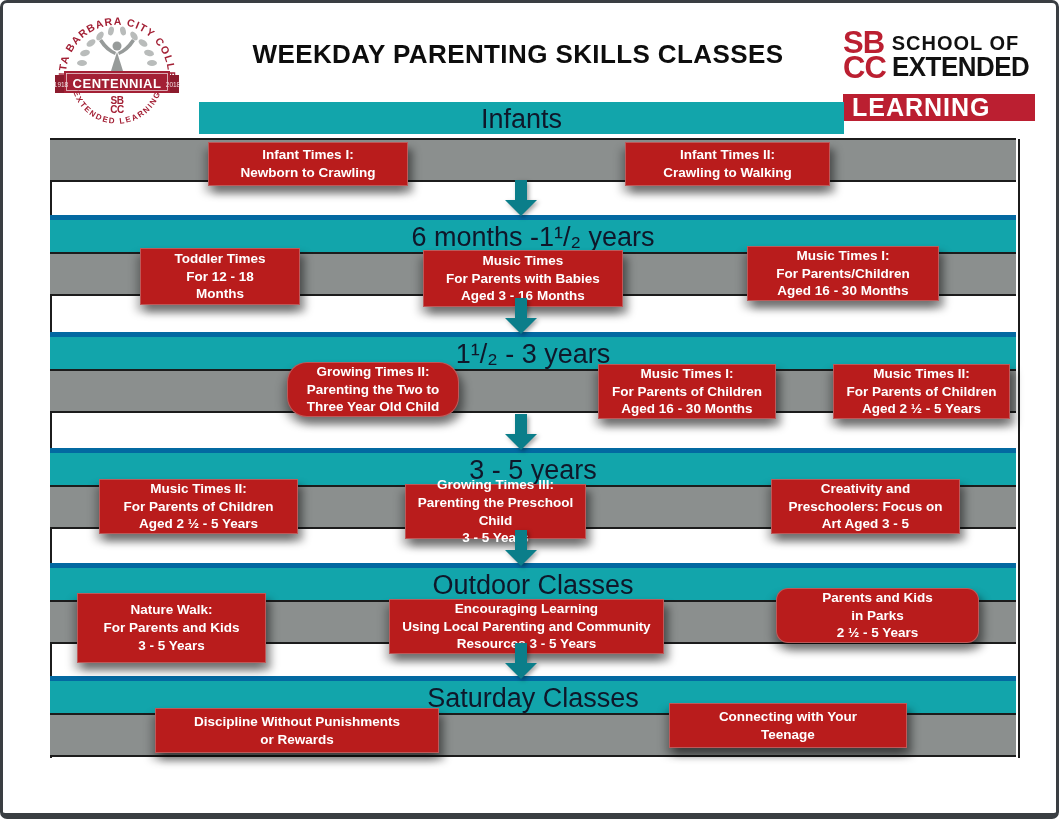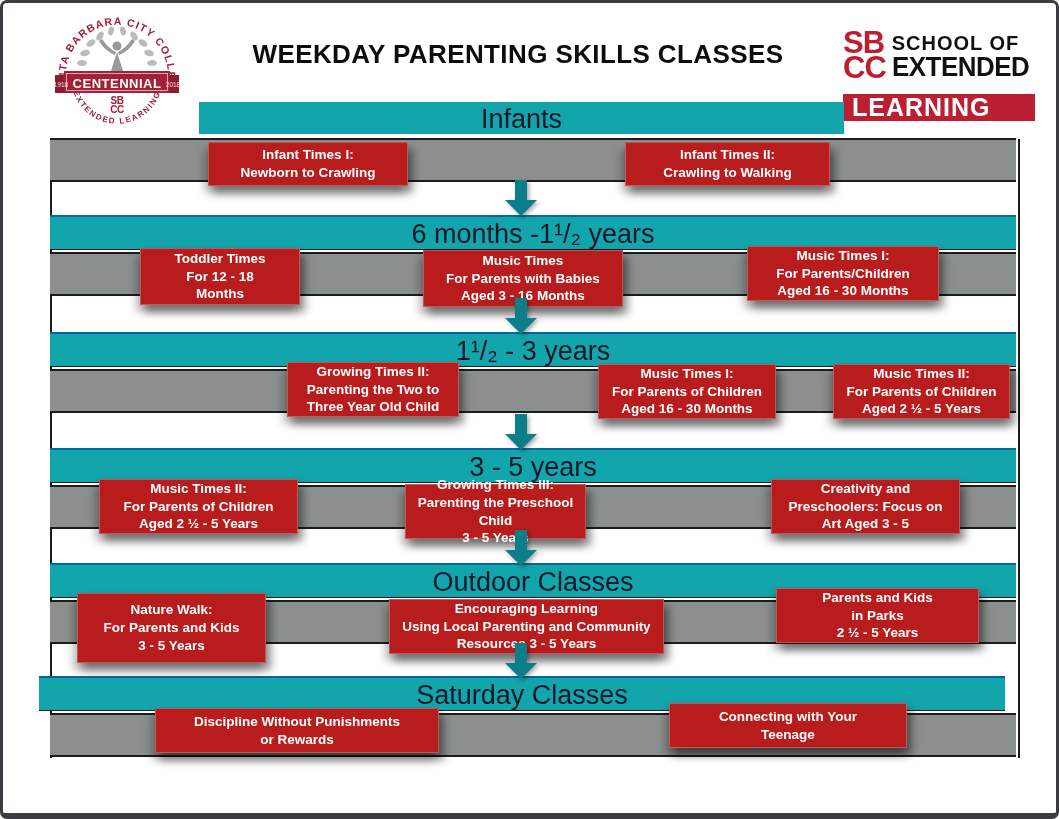--- a/index.html
+++ b/index.html
@@ -22,21 +22,21 @@
   .lr-line2{font-size:27px;color:#111;font-weight:bold;letter-spacing:-.5px;line-height:1.05;transform:scaleX(.96);transform-origin:left;white-space:nowrap;}
   .lr-bar{
     position:relative;margin-top:13px;background:#bb1f31;color:#fff;font-weight:bold;
     font-size:25px;letter-spacing:1px;line-height:27px;height:27px;padding-left:9px;width:183px;
   }
   
   .frame{position:absolute;left:47px;top:136px;width:966px;height:619px;
     border-left:2px solid #1c1c1c;border-right:2px solid #1c1c1c;pointer-events:none;}
   .th{position:absolute;background:#12a5ab;color:#0f172a;text-align:center;
     font-size:27px;line-height:35px;height:32px;white-space:nowrap;}
-  .th.bordered{border-top:2px solid #0369a1;border-bottom:1px solid #1c1c1c;}
+  .th.bordered{border-top:5px solid #0369a1;border-bottom:1px solid #1c1c1c;}
   .gb{position:absolute;left:47px;width:966px;height:44px;background:#8b8f8e;
     border-top:2px solid #1c1c1c;border-bottom:2px solid #1c1c1c;box-sizing:border-box;}
   .cb{
     position:absolute;background:#b91c1c;color:#ffffff;font-weight:bold;font-size:13.5px;
     line-height:1.32;text-align:center;white-space:pre-line;
     display:flex;align-items:center;justify-content:center;
     box-shadow:5px 7px 8px rgba(0,0,0,.42), -4px 7px 8px rgba(0,0,0,.25);
     border:1px solid rgba(200,204,203,.35);box-sizing:border-box;
   }
   .arrow{position:absolute;width:32px;height:36px;filter:drop-shadow(2px 2px 2px rgba(0,0,0,.35));}
@@ -108,21 +108,21 @@
     <div class="lr-bar">LEARNING</div>
   </div>
 
   <div class="frame"></div>
 
   <div class="th" style="left:196px;top:99px;width:645px;">Infants</div>
   <div class="th bordered" style="left:47px;top:212px;width:966px;">6 months -1¹/₂ years</div>
   <div class="th bordered" style="left:47px;top:329px;width:966px;">1¹/₂ - 3 years</div>
   <div class="th bordered" style="left:47px;top:445px;width:966px;">3 - 5 years</div>
   <div class="th bordered" style="left:47px;top:560px;width:966px;">Outdoor Classes</div>
-  <div class="th bordered" style="left:36px;top:673px;width:966px;">Saturday Classes</div>
+  <div class="th bordered" style="left:47px;top:673px;width:966px;">Saturday Classes</div>
 
   <div class="gb" style="top:135px;"></div>
   <div class="gb" style="top:249px;"></div>
   <div class="gb" style="top:366px;"></div>
   <div class="gb" style="top:482px;"></div>
   <div class="gb" style="top:597px;"></div>
   <div class="gb" style="top:710px;"></div>
 
   <div class="cb" style="left:205px;top:139px;width:200px;height:44px;">Infant Times I:
 Newborn to Crawling</div>
@@ -132,21 +132,21 @@
   <div class="cb" style="left:137px;top:245px;width:160px;height:57px;">Toddler Times
 For 12 - 18
 Months</div>
   <div class="cb" style="left:420px;top:247px;width:200px;height:57px;">Music Times
 For Parents with Babies
 Aged 3 - 16 Months</div>
   <div class="cb" style="left:744px;top:243px;width:192px;height:55px;">Music Times I:
 For Parents/Children
 Aged 16 - 30 Months</div>
 
-  <div class="cb" style="left:284px;top:359px;width:172px;height:55px;">Growing Times II:
+  <div class="cb" style="left:284px;top:359px;width:172px;height:55px;border-radius:20px;">Growing Times II:
 Parenting the Two to
 Three Year Old Child</div>
   <div class="cb" style="left:595px;top:361px;width:178px;height:55px;">Music Times I:
 For Parents of Children
 Aged 16 - 30 Months</div>
   <div class="cb" style="left:830px;top:361px;width:177px;height:55px;">Music Times II:
 For Parents of Children
 Aged 2  ½ - 5 Years</div>
 
   <div class="cb" style="left:96px;top:476px;width:199px;height:55px;">Music Times II:
@@ -158,21 +158,21 @@
   <div class="cb" style="left:768px;top:476px;width:189px;height:55px;">Creativity and
 Preschoolers: Focus on
 Art Aged 3 - 5</div>
 
   <div class="cb" style="left:74px;top:590px;width:189px;height:70px;">Nature Walk:
 For Parents and Kids
 3 - 5 Years</div>
   <div class="cb" style="left:386px;top:596px;width:275px;height:55px;">Encouraging Learning
 Using Local Parenting and Community
 Resources 3 - 5 Years</div>
-  <div class="cb" style="left:773px;top:585px;width:203px;height:55px;">Parents and Kids
+  <div class="cb" style="left:773px;top:585px;width:203px;height:55px;border-radius:12px;">Parents and Kids
 in Parks
 2  ½ - 5 Years</div>
 
   <div class="cb" style="left:152px;top:705px;width:284px;height:45px;">Discipline Without Punishments
 or Rewards</div>
   <div class="cb" style="left:666px;top:700px;width:238px;height:45px;">Connecting with Your
 Teenage</div>
 
   <svg class="arrow" style="left:502px;top:177px;" viewBox="0 0 32 36">
       <path d="M10 0 h12 v20 h10 L16 36 0 20 h10 Z" fill="#0b7e8a"></path>

